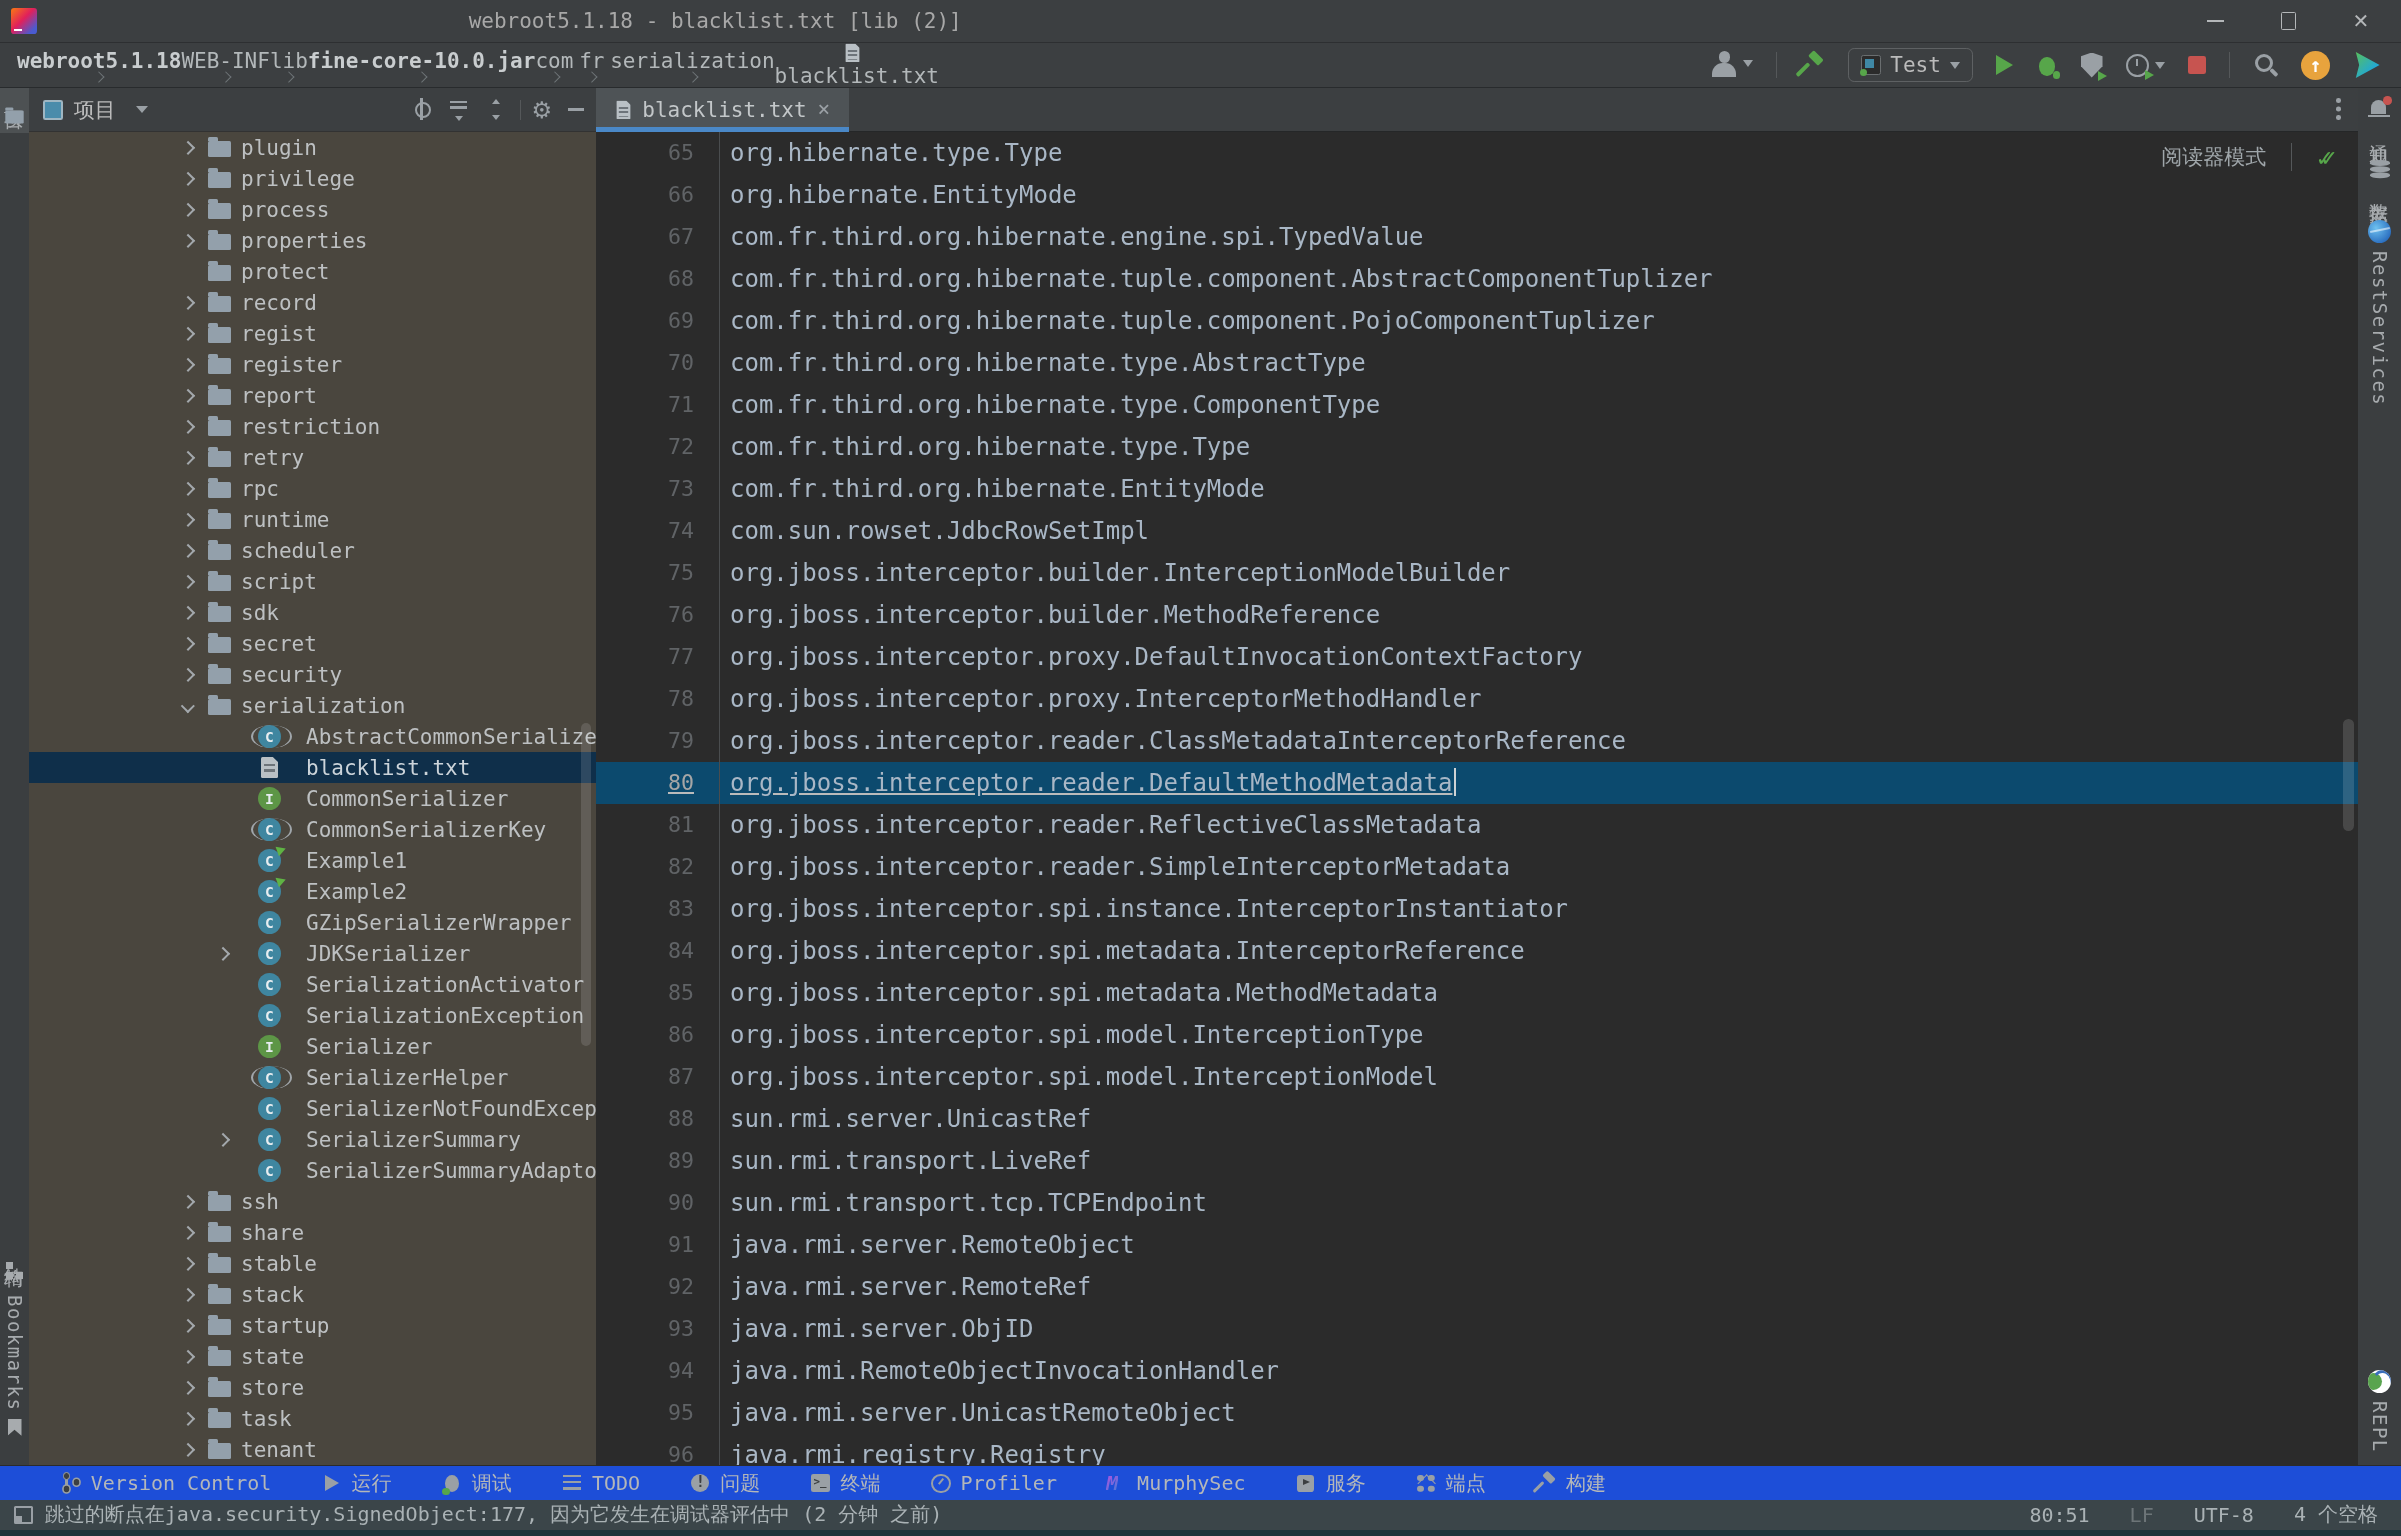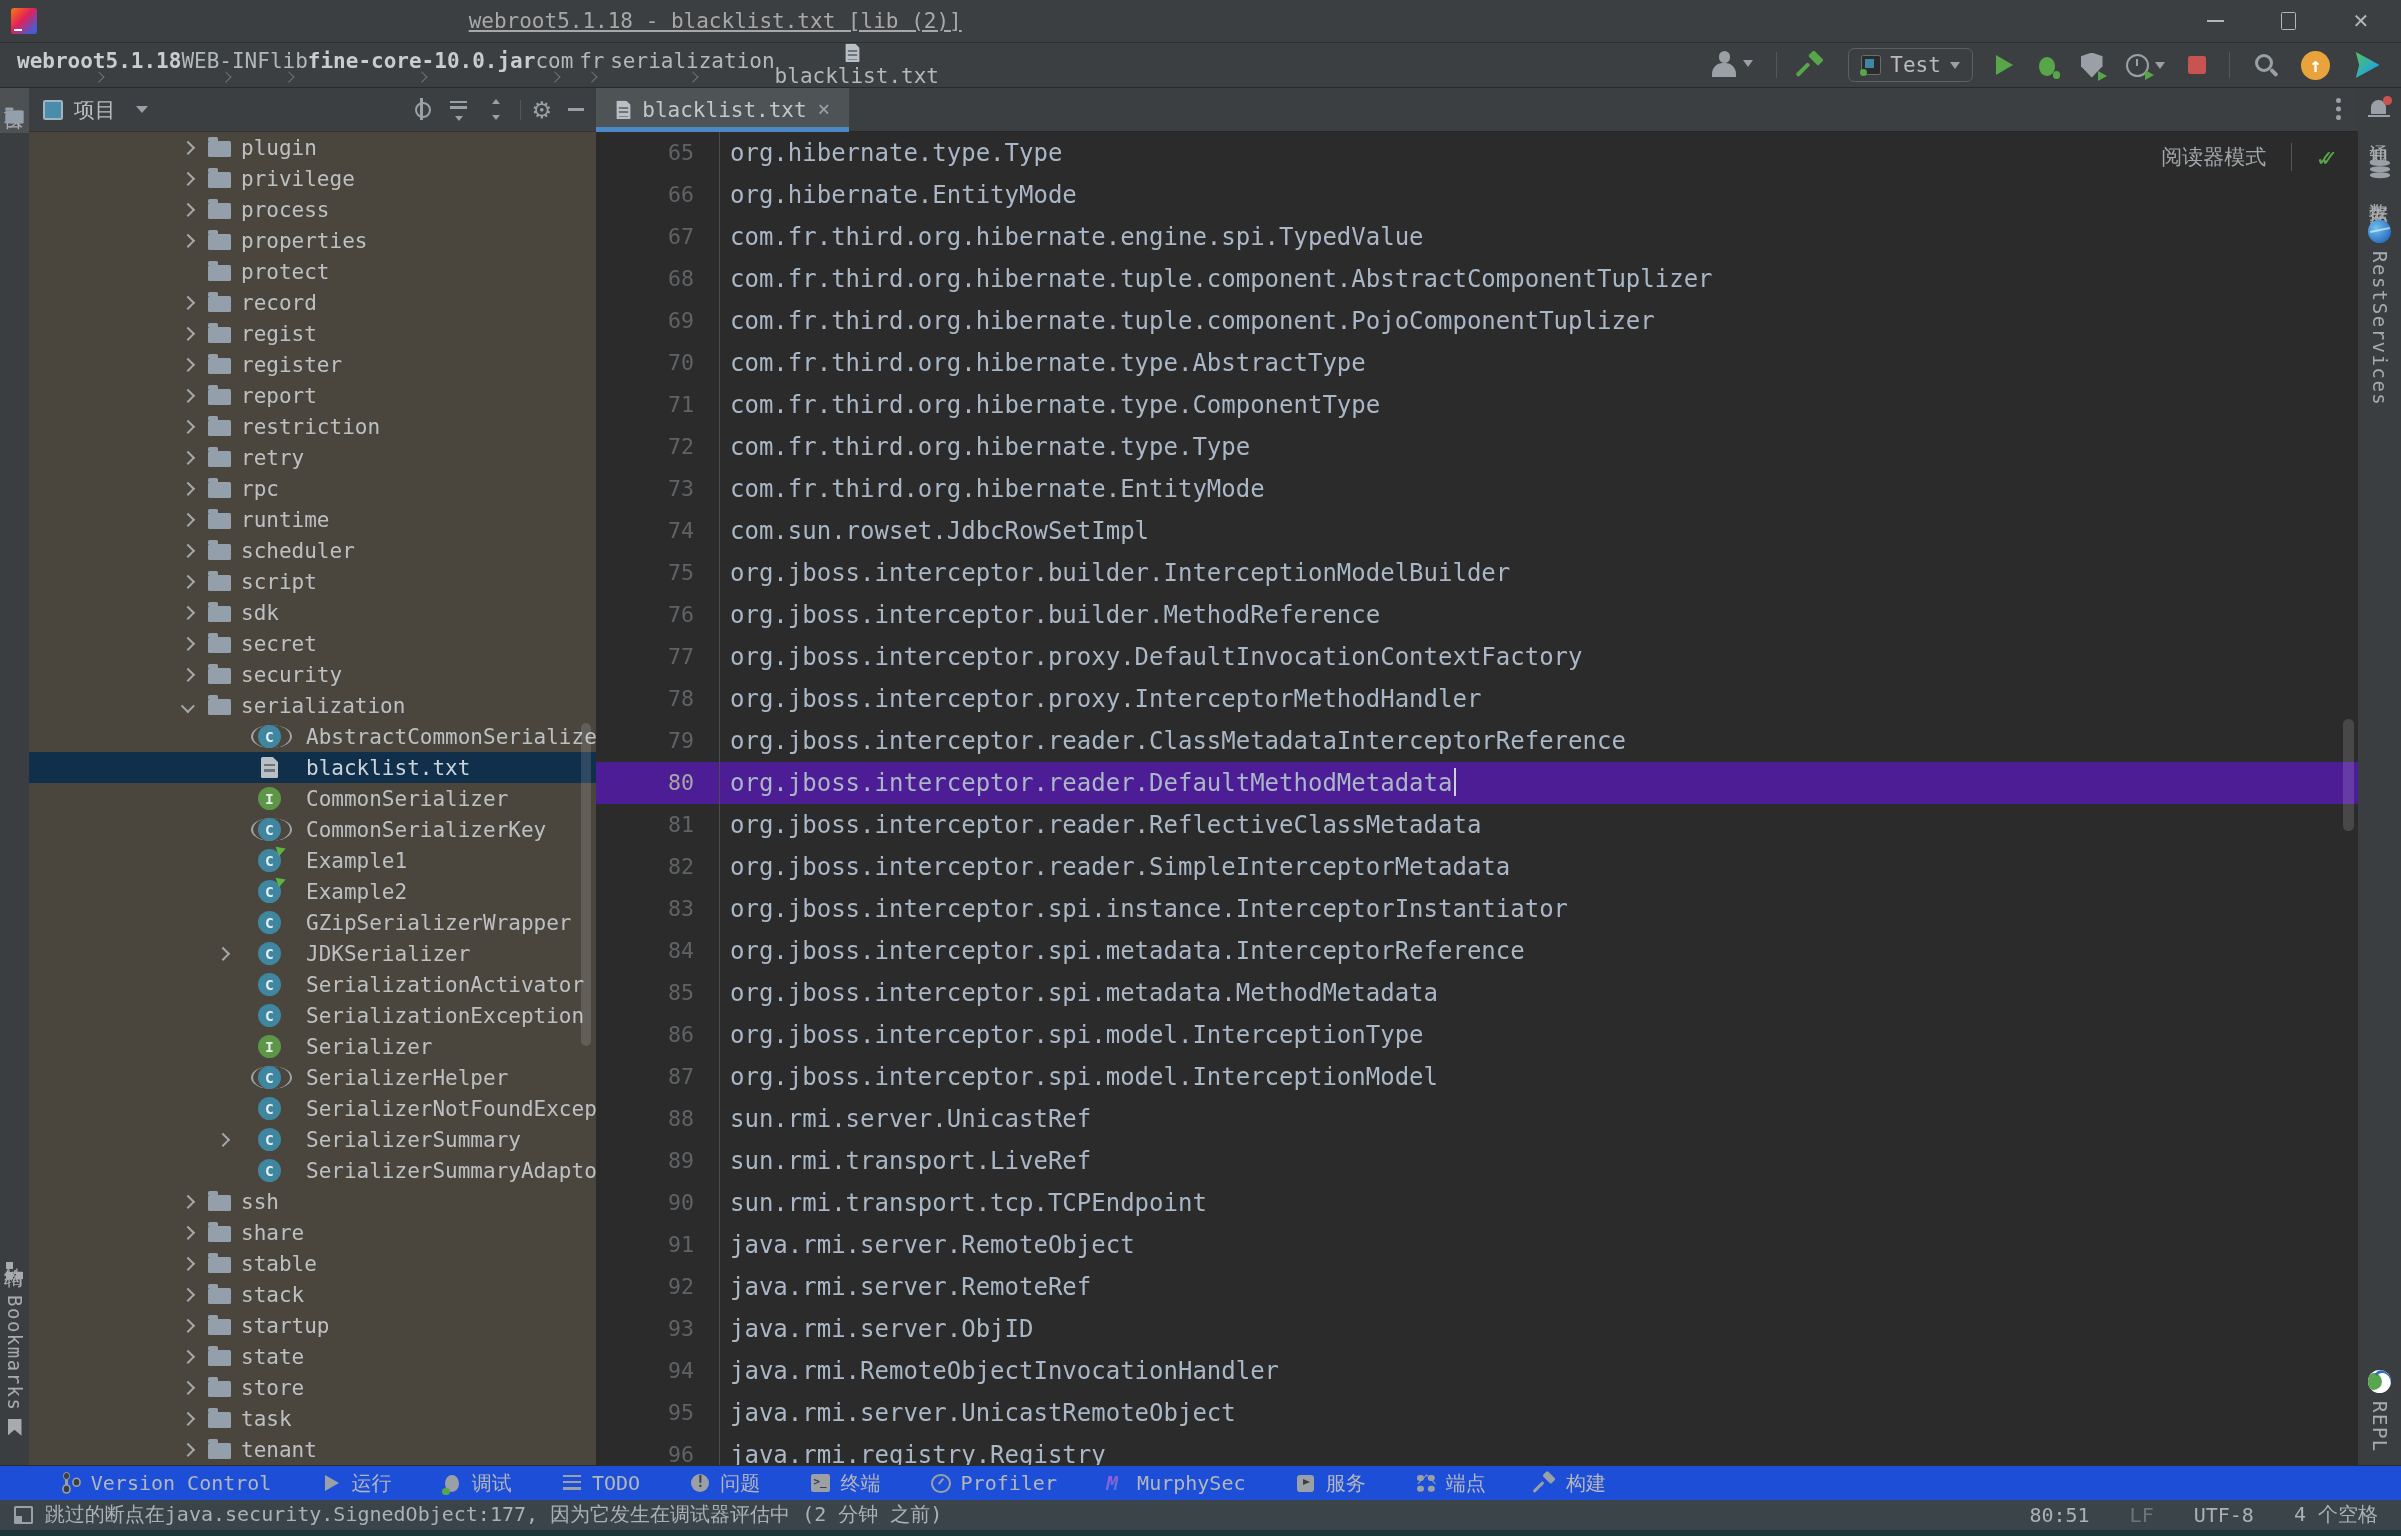--- a/index.html
+++ b/index.html
@@ -9,21 +9,21 @@
          color:#bbbbbb; }
 
   
   .titlebar { height:43px; background:#3c3f41; display:flex; align-items:center;
               border-bottom:0.8px solid #2d2f31; }
   .logo { width:26px; height:26px; margin:0 21.6px 0 10.8px; border-radius:3.1px; position:relative;
           background:linear-gradient(135deg,#f97a12,#e1205b 45%,#4a5bd0 85%); }
   .logo::after { content:''; position:absolute; left:3.1px; bottom:3.1px; width:7.7px; height:2.3px; background:#fff; }
   .menus { display:flex; align-items:center; }
   .menu-item { padding:0 14.6px; font-size:21px; color:#bbbbbb; height:43px; line-height:43px; }
-  .wtitle { margin-left:60px; font-size:21px; color:#a8a8a8; white-space:nowrap;text-decoration:underline; }
+  .wtitle { margin-left:60px; font-size:21px; color:#a8a8a8; white-space:nowrap; }
   .wcontrols { margin-left:auto; display:flex; align-items:center; gap:45px; padding-right:26px; }
   .wc { width:28px; height:28px; display:flex; align-items:center; justify-content:center; color:#b4b7b9; }
   .wc-min::before { content:''; width:17px; height:1.5px; background:#b4b7b9; }
   .wc-max::before { content:''; width:13px; height:15.4px; border:1.5px solid #b4b7b9; border-radius:1.5px; }
   .wc-close::before { content:'\2715'; font-size:20px; font-family:"DejaVu Sans","Liberation Sans",sans-serif; }
 
   
   .navbar { height:45px; background:#3c3f41; display:flex; align-items:center;
             border-bottom:0.8px solid #282b2d; padding-left:17px; }
   .crumbs { display:flex; align-items:center; }
@@ -185,21 +185,21 @@
   .tab::after { content:''; position:absolute; left:0; right:0; bottom:0; height:4.6px; background:#4A88C7; }
   .tab-label { font-size:21px; color:#c3c7c9; }
   .tab-close { color:#9aa0a5; font-size:21px; line-height:1; }
   .tab-close::before { content:'\00d7'; }
   .vdots { position:absolute; right:17px; top:10px; width:4.6px; height:4.6px; border-radius:50%; background:#9aa0a5;
        box-shadow:0 8.5px 0 #9aa0a5, 0 17px 0 #9aa0a5; }
   .ebody { position:relative; flex:1; overflow:hidden; }
   .cline { display:flex; height:42px; line-height:42px; }
   .lnum { flex:0 0 123px; text-align:right; padding-right:25px; color:#606366; font-size:21.6px; }
   .ltext { border-left:0.8px solid #4a4d4f; padding-left:10px; color:#a9b7c6; font-size:24px; white-space:pre; flex:1; }
-  .cline.current { background:#4c1d95; }
+  .cline.current { background:#0c4a6e;text-decoration:underline; }
   .cline.current .lnum { color:#a6a6a6; }
   .cline.current .ltext::after { content:''; display:inline-block; width:2.3px; height:28px; background:#cfd2d4;
        vertical-align:-4.6px; margin-left:1.5px; }
   .readermode { position:absolute; top:10.8px; right:21.6px; display:flex; align-items:center; gap:25px; }
   .rm-label { font-size:21px; color:#9fa6aa; }
   .rm-sep { width:0.8px; height:28px; background:#55585a; }
   .rm-checks { color:#57A64A; font-size:25px; font-weight:bold; letter-spacing:-10.8px; padding-right:10.8px; }
   .rm-checks::before { content:'\2713\2713'; }
   .escroll { position:absolute; right:3.8px; top:587px; width:10.8px; height:112px; border-radius:5.4px;
        background:rgba(255,255,255,.14); }

